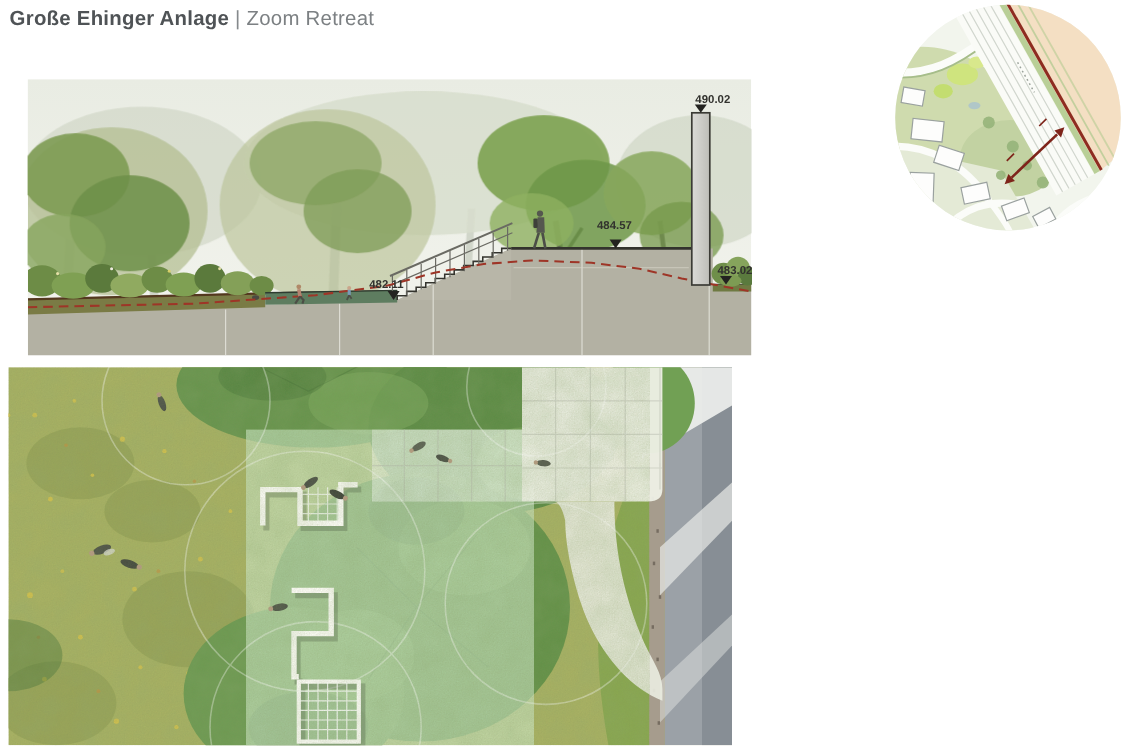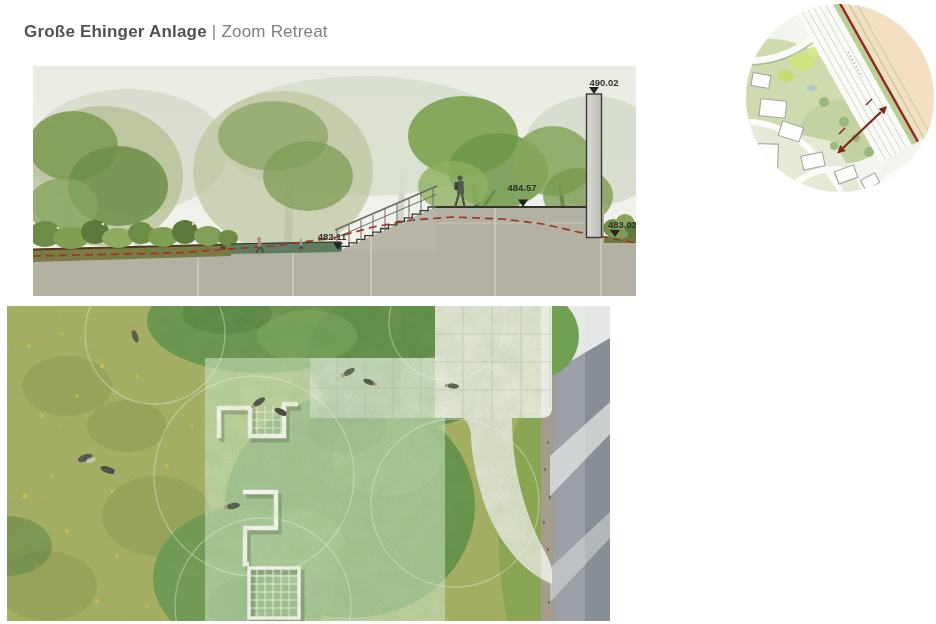--- a/index.html
+++ b/index.html
@@ -1,22 +1,22 @@
 <!DOCTYPE html>
 <html><head>
 <meta charset="utf-8">
 <style>
   html,body{margin:0;padding:0;background:#ffffff;}
   body{width:936px;height:624px;overflow:hidden;font-family:"Liberation Sans",sans-serif;}
   .page{position:relative;width:936px;height:624px;background:#fff;}
   .slide-header{position:absolute;left:8px;top:6px;white-space:nowrap;}
-  .slide-header h1{margin:16px;font-size:17px;font-weight:700;color:#4f5356;letter-spacing:.2px;}
+  .slide-header h1{margin:0;font-size:17px;font-weight:700;color:#4f5356;letter-spacing:.2px;}
   .slide-header .sep{font-weight:400;color:#85898c;margin:0 5px;}
   .slide-header .sub{font-weight:400;color:#7c8083;}
-  .section-fig{position:absolute;left:17px;top:66px;width:603px;height:232px;padding-left:16px;}
+  .section-fig{position:absolute;left:7px;top:66px;width:603px;height:232px;padding-left:16px;}
   .plan-fig{position:absolute;left:7px;top:306px;width:603px;height:315px;}
   .locator{position:absolute;left:744px;top:2px;width:192px;height:192px;}
   svg{display:block;}
   .elev-label{font-family:"Liberation Sans",sans-serif;font-size:9.5px;font-weight:700;fill:#32322e;}
 </style>
 </head>
 <body>
 
 <div class="page">
 

